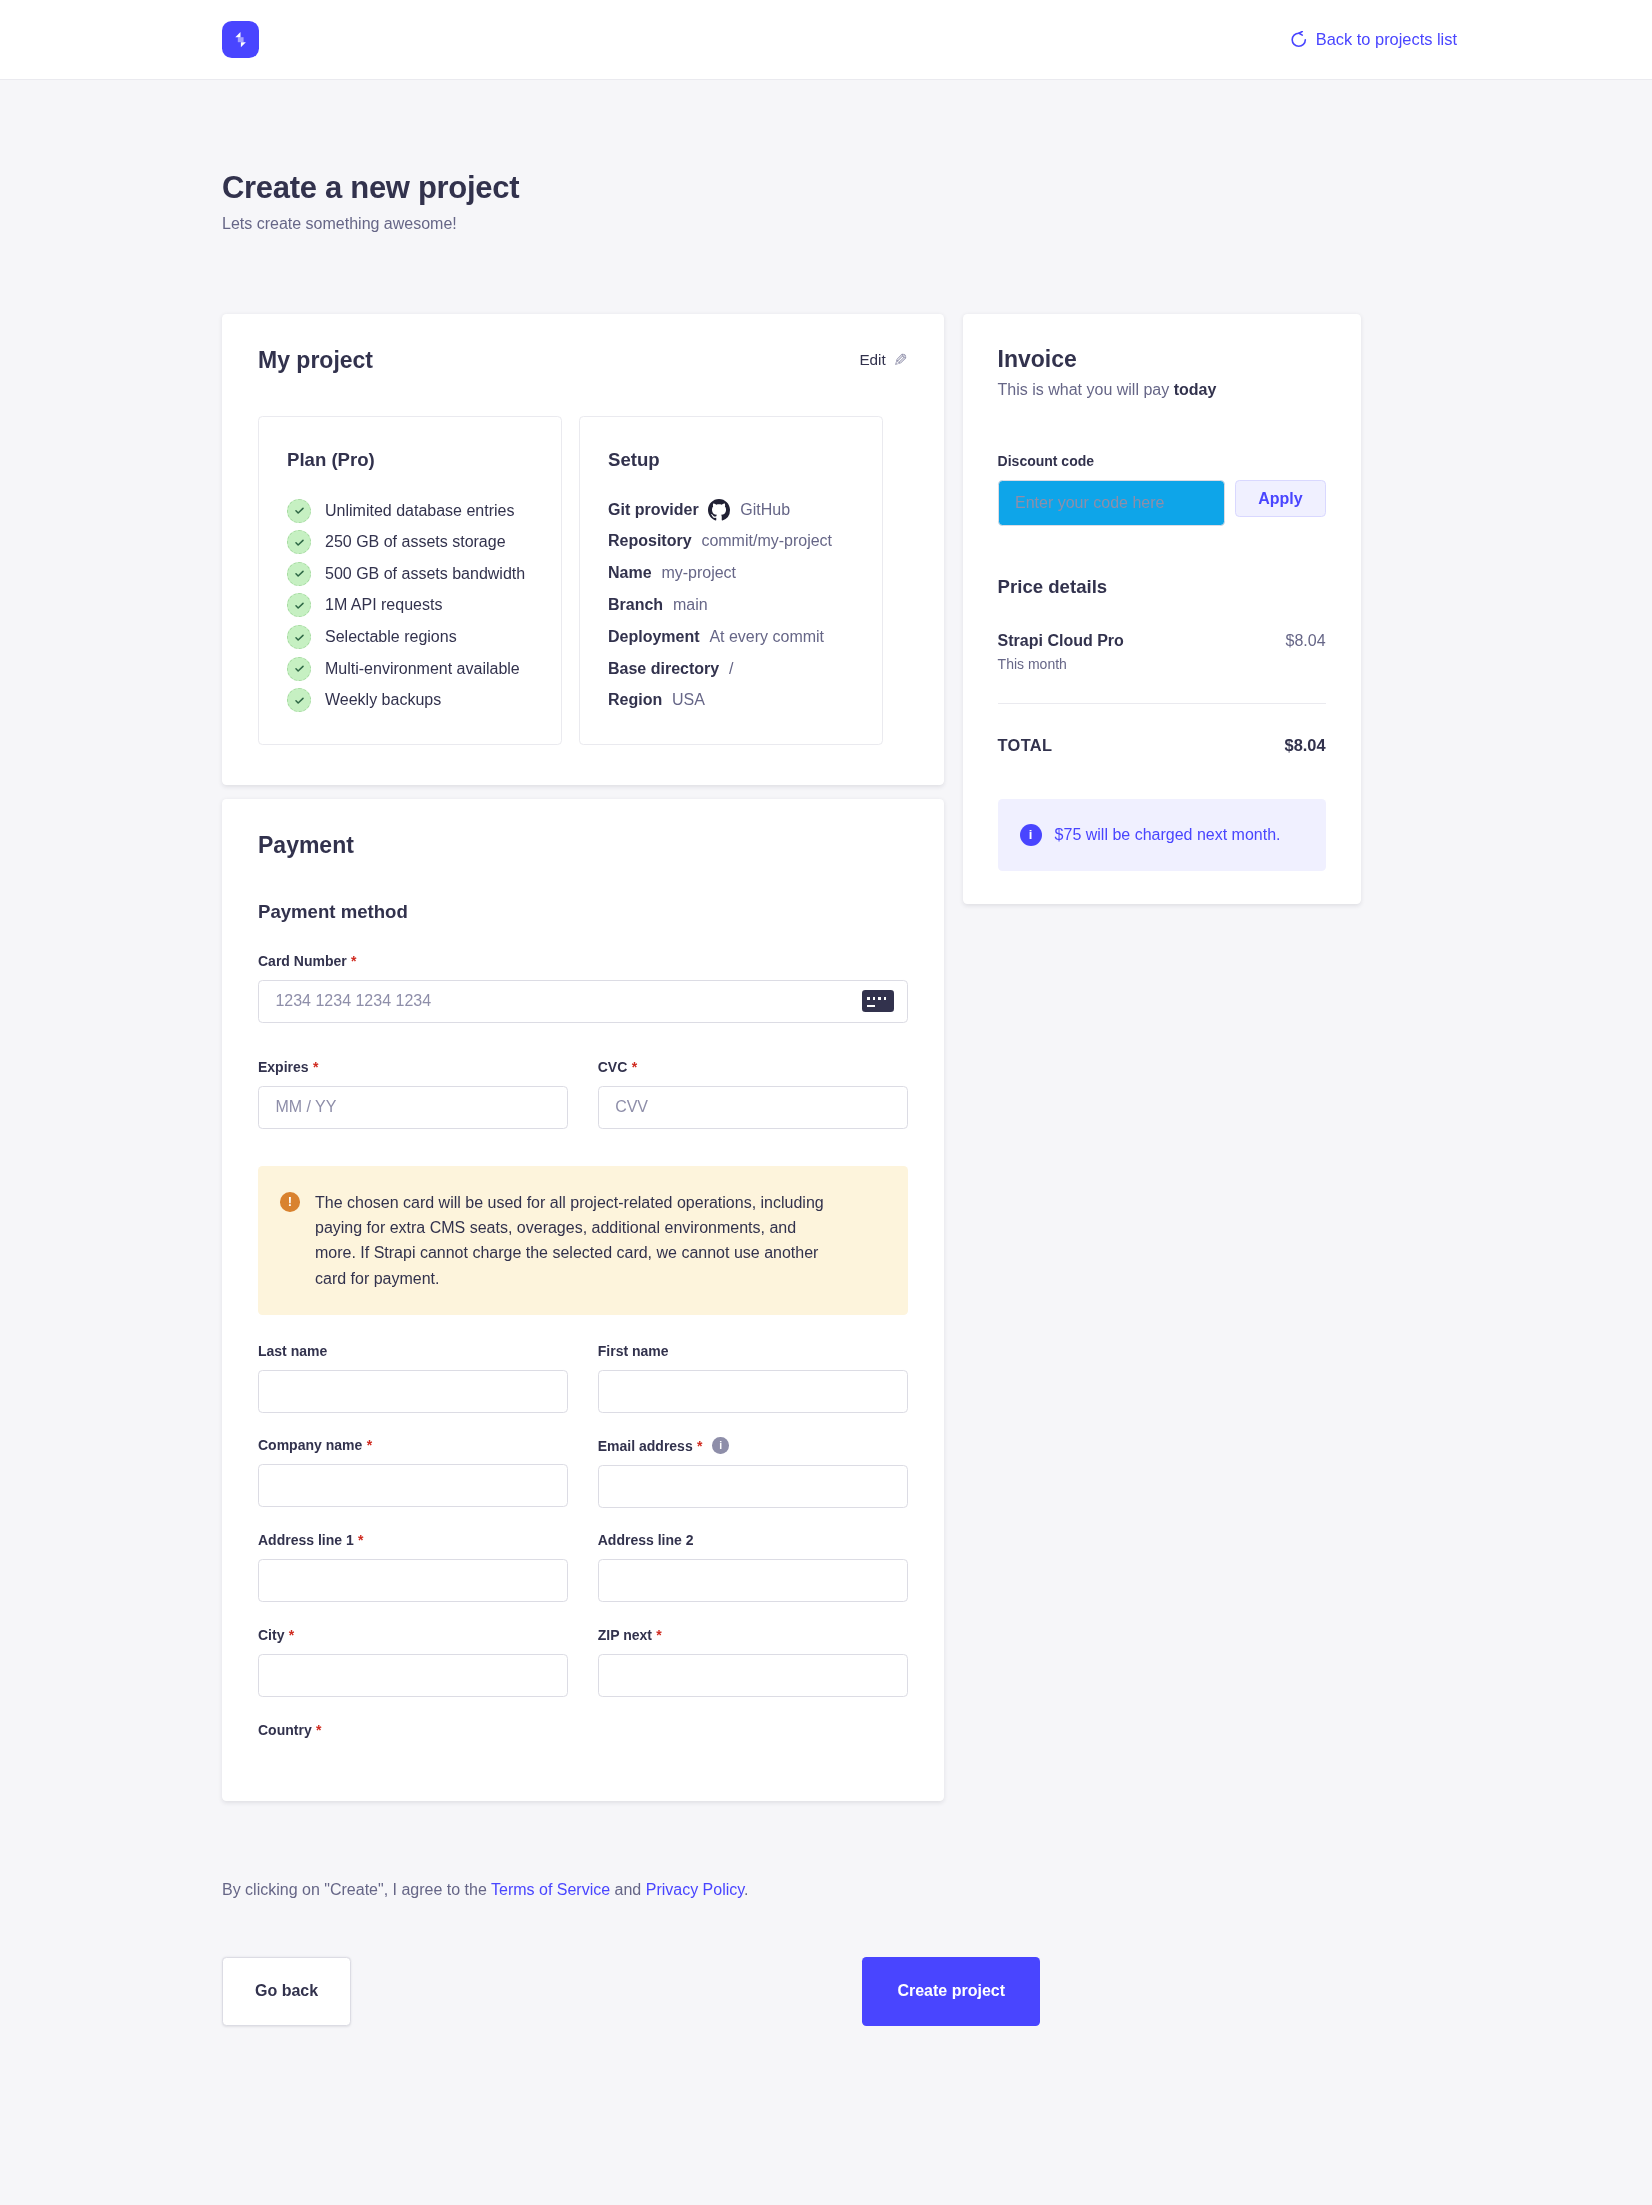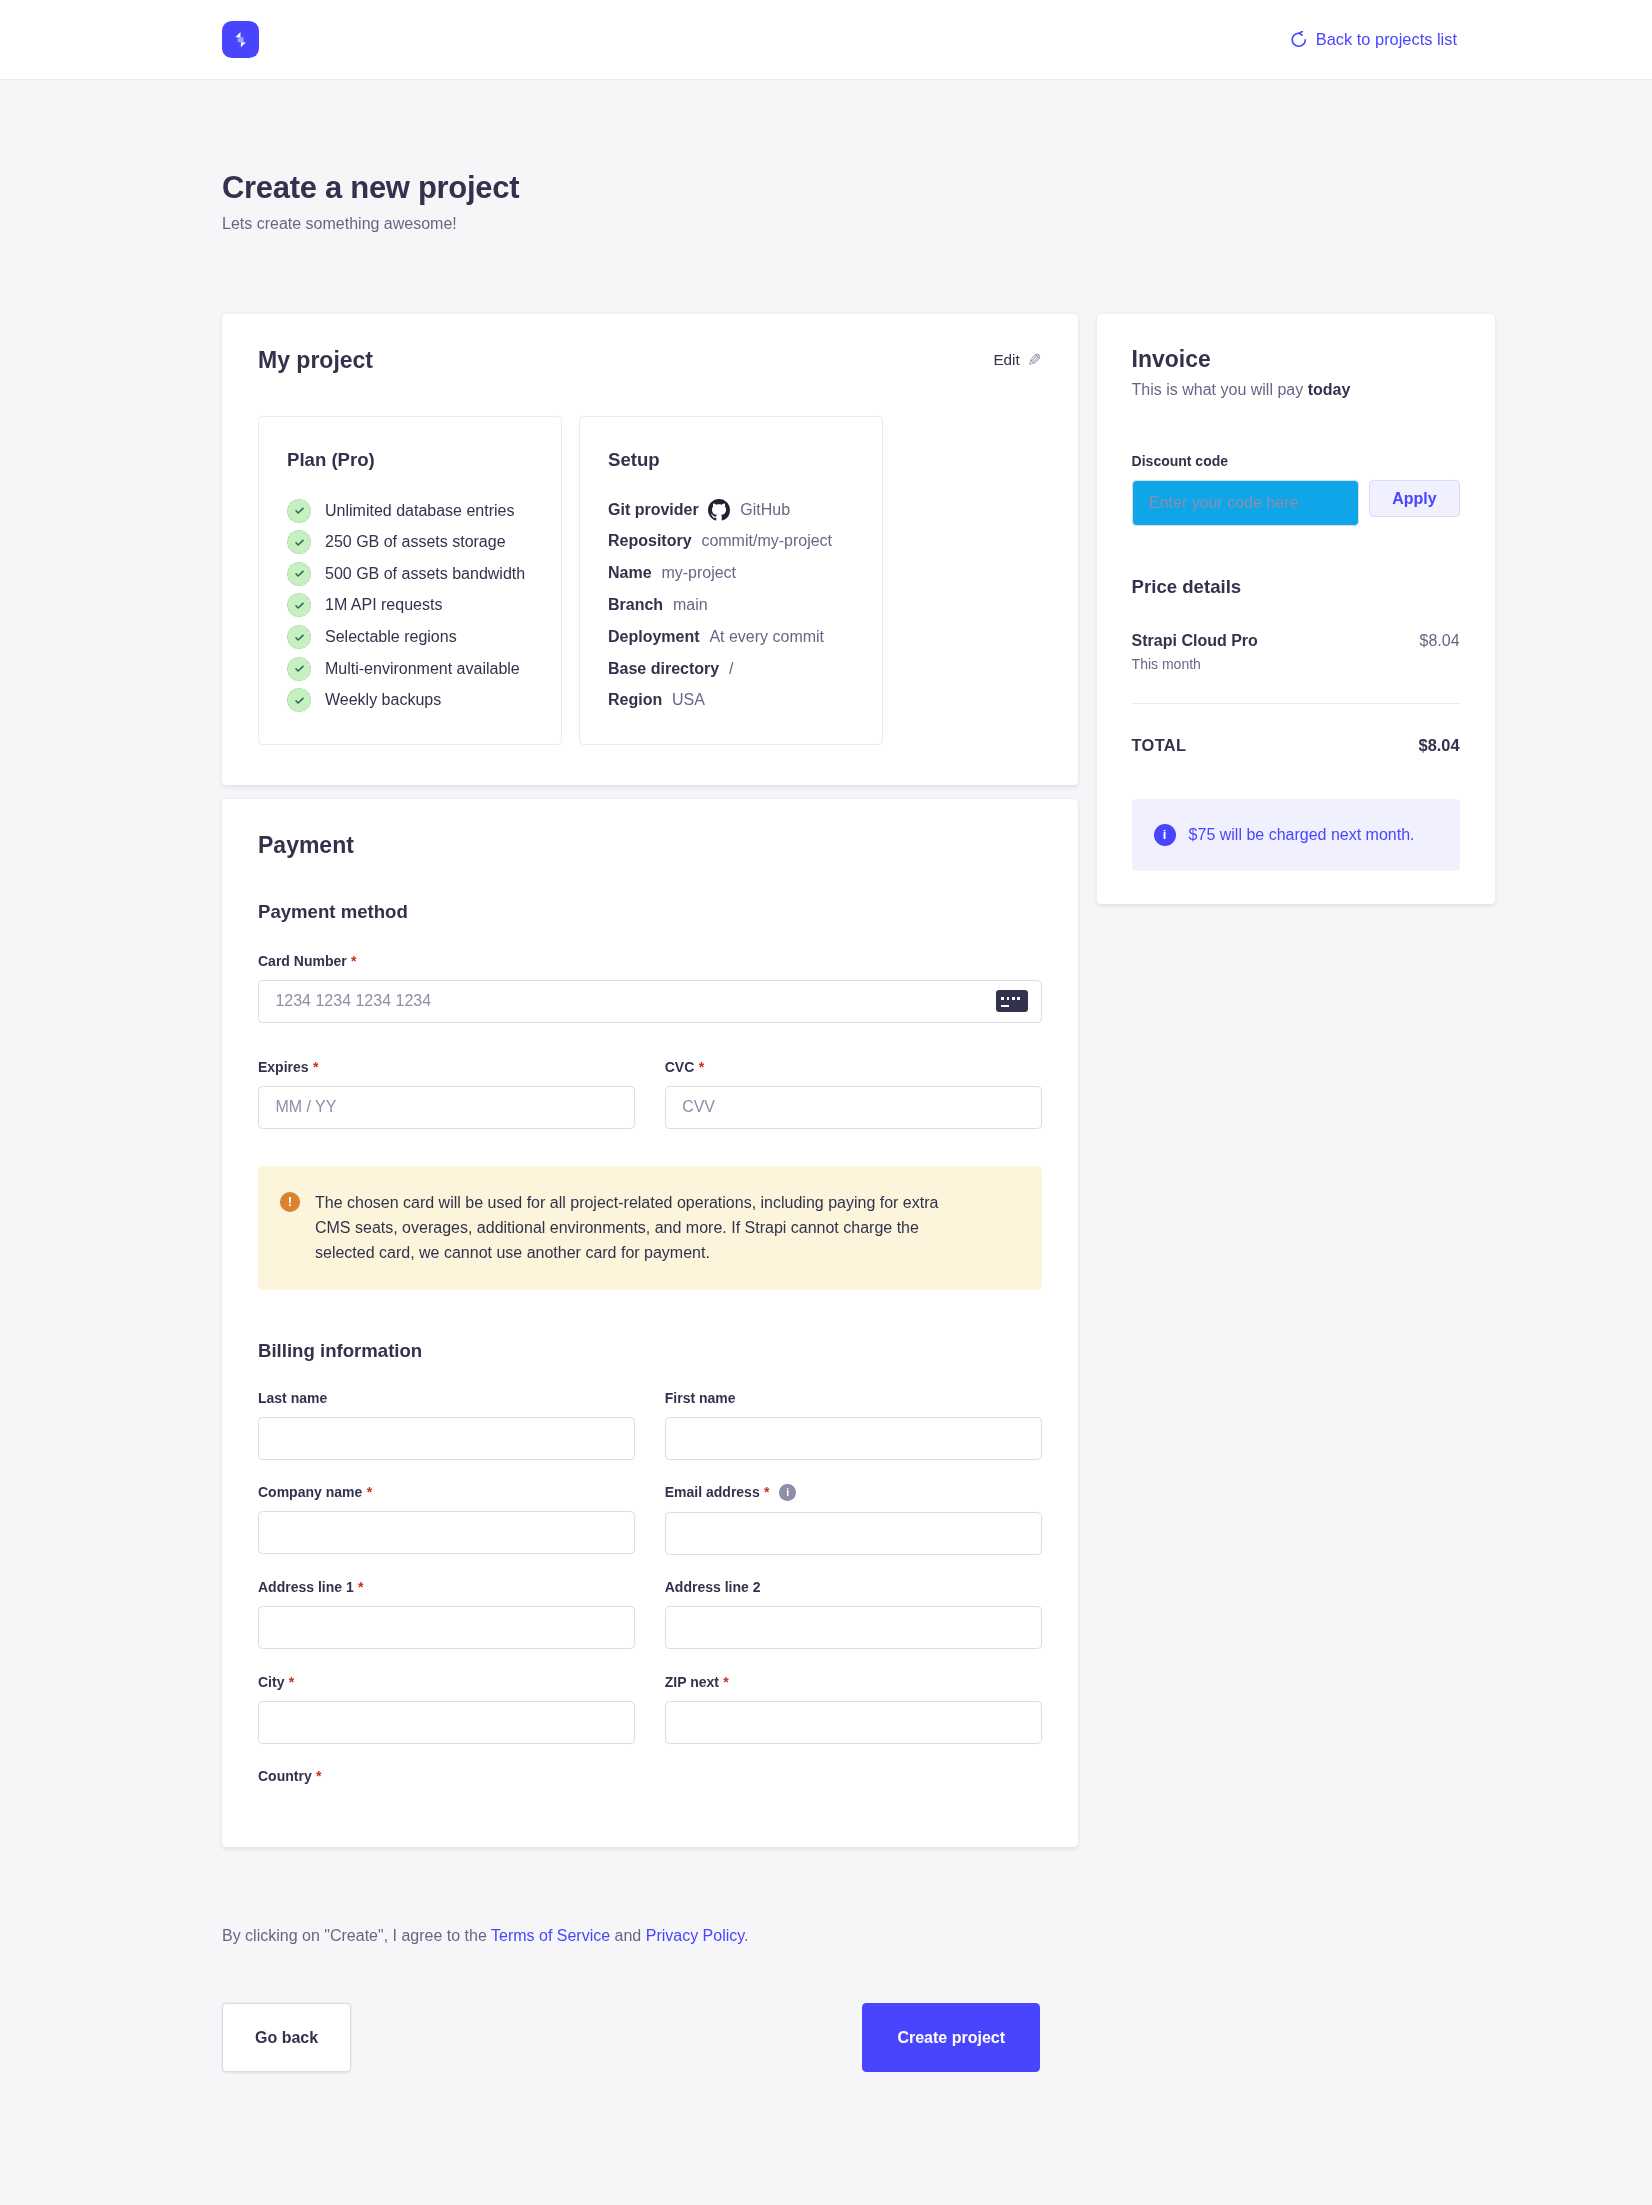--- a/index.html
+++ b/index.html
@@ -21,21 +21,21 @@
   .back-link{
     display:flex;align-items:center;gap:8.7px;color:#4945ff;
     font-size:16.4px;font-weight:500;cursor:pointer;text-decoration:none;
   }
   
   .content{padding:0 0 0 222px;box-sizing:border-box;}
   .page-head{margin-top:90px;}
   .page-title{font-size:31px;font-weight:700;color:#32324d;margin:0;letter-spacing:-0.3px;}
   .page-subtitle{font-size:16px;color:#666687;margin:8.7px 0 0 0;}
   .grid{display:flex;align-items:flex-start;gap:18.6px;margin-top:81px;}
-  .col-main{width:856px;display:flex;flex-direction:column;gap:14px;}
+  .col-main{width:722px;display:flex;flex-direction:column;gap:14px;}
   .col-side{width:398px;}
   .card{
     background:#ffffff;border-radius:4.4px;
     box-shadow:0 1.1px 4.4px rgba(33,33,52,0.1);
     box-sizing:border-box;
   }
   
   .project-card{padding:33px 36px 40px 36px;}
   .project-head{display:flex;align-items:center;justify-content:space-between;}
   .card-title{font-size:23px;font-weight:700;margin:0;color:#32324d;}
@@ -333,21 +333,20 @@
             </div>
             <input class="text-input" type="text" placeholder="CVV" style="">
           </div>
         </div>
 
         <div class="warning-box">
           <span class="warn-icon">!</span>
           <span class="warning-text">The chosen card will be used for all project-related operations, including paying for extra CMS seats, overages, additional environments, and more. If Strapi cannot charge the selected card, we cannot use another card for payment.</span>
         </div>
 
-        <h3 class="section-title" style="margin-top:50px;">Billing information</h3>
         <div class="billing-rows">
             <div class="form-row">
               <div class="field"><div class="form-label">
                   <span>Last name</span>
                 </div><input class="text-input" type="text" style=""></div>
               <div class="field"><div class="form-label">
                   <span>First name</span>
                 </div><input class="text-input" type="text" style=""></div>
             </div>
             <div class="form-row">

